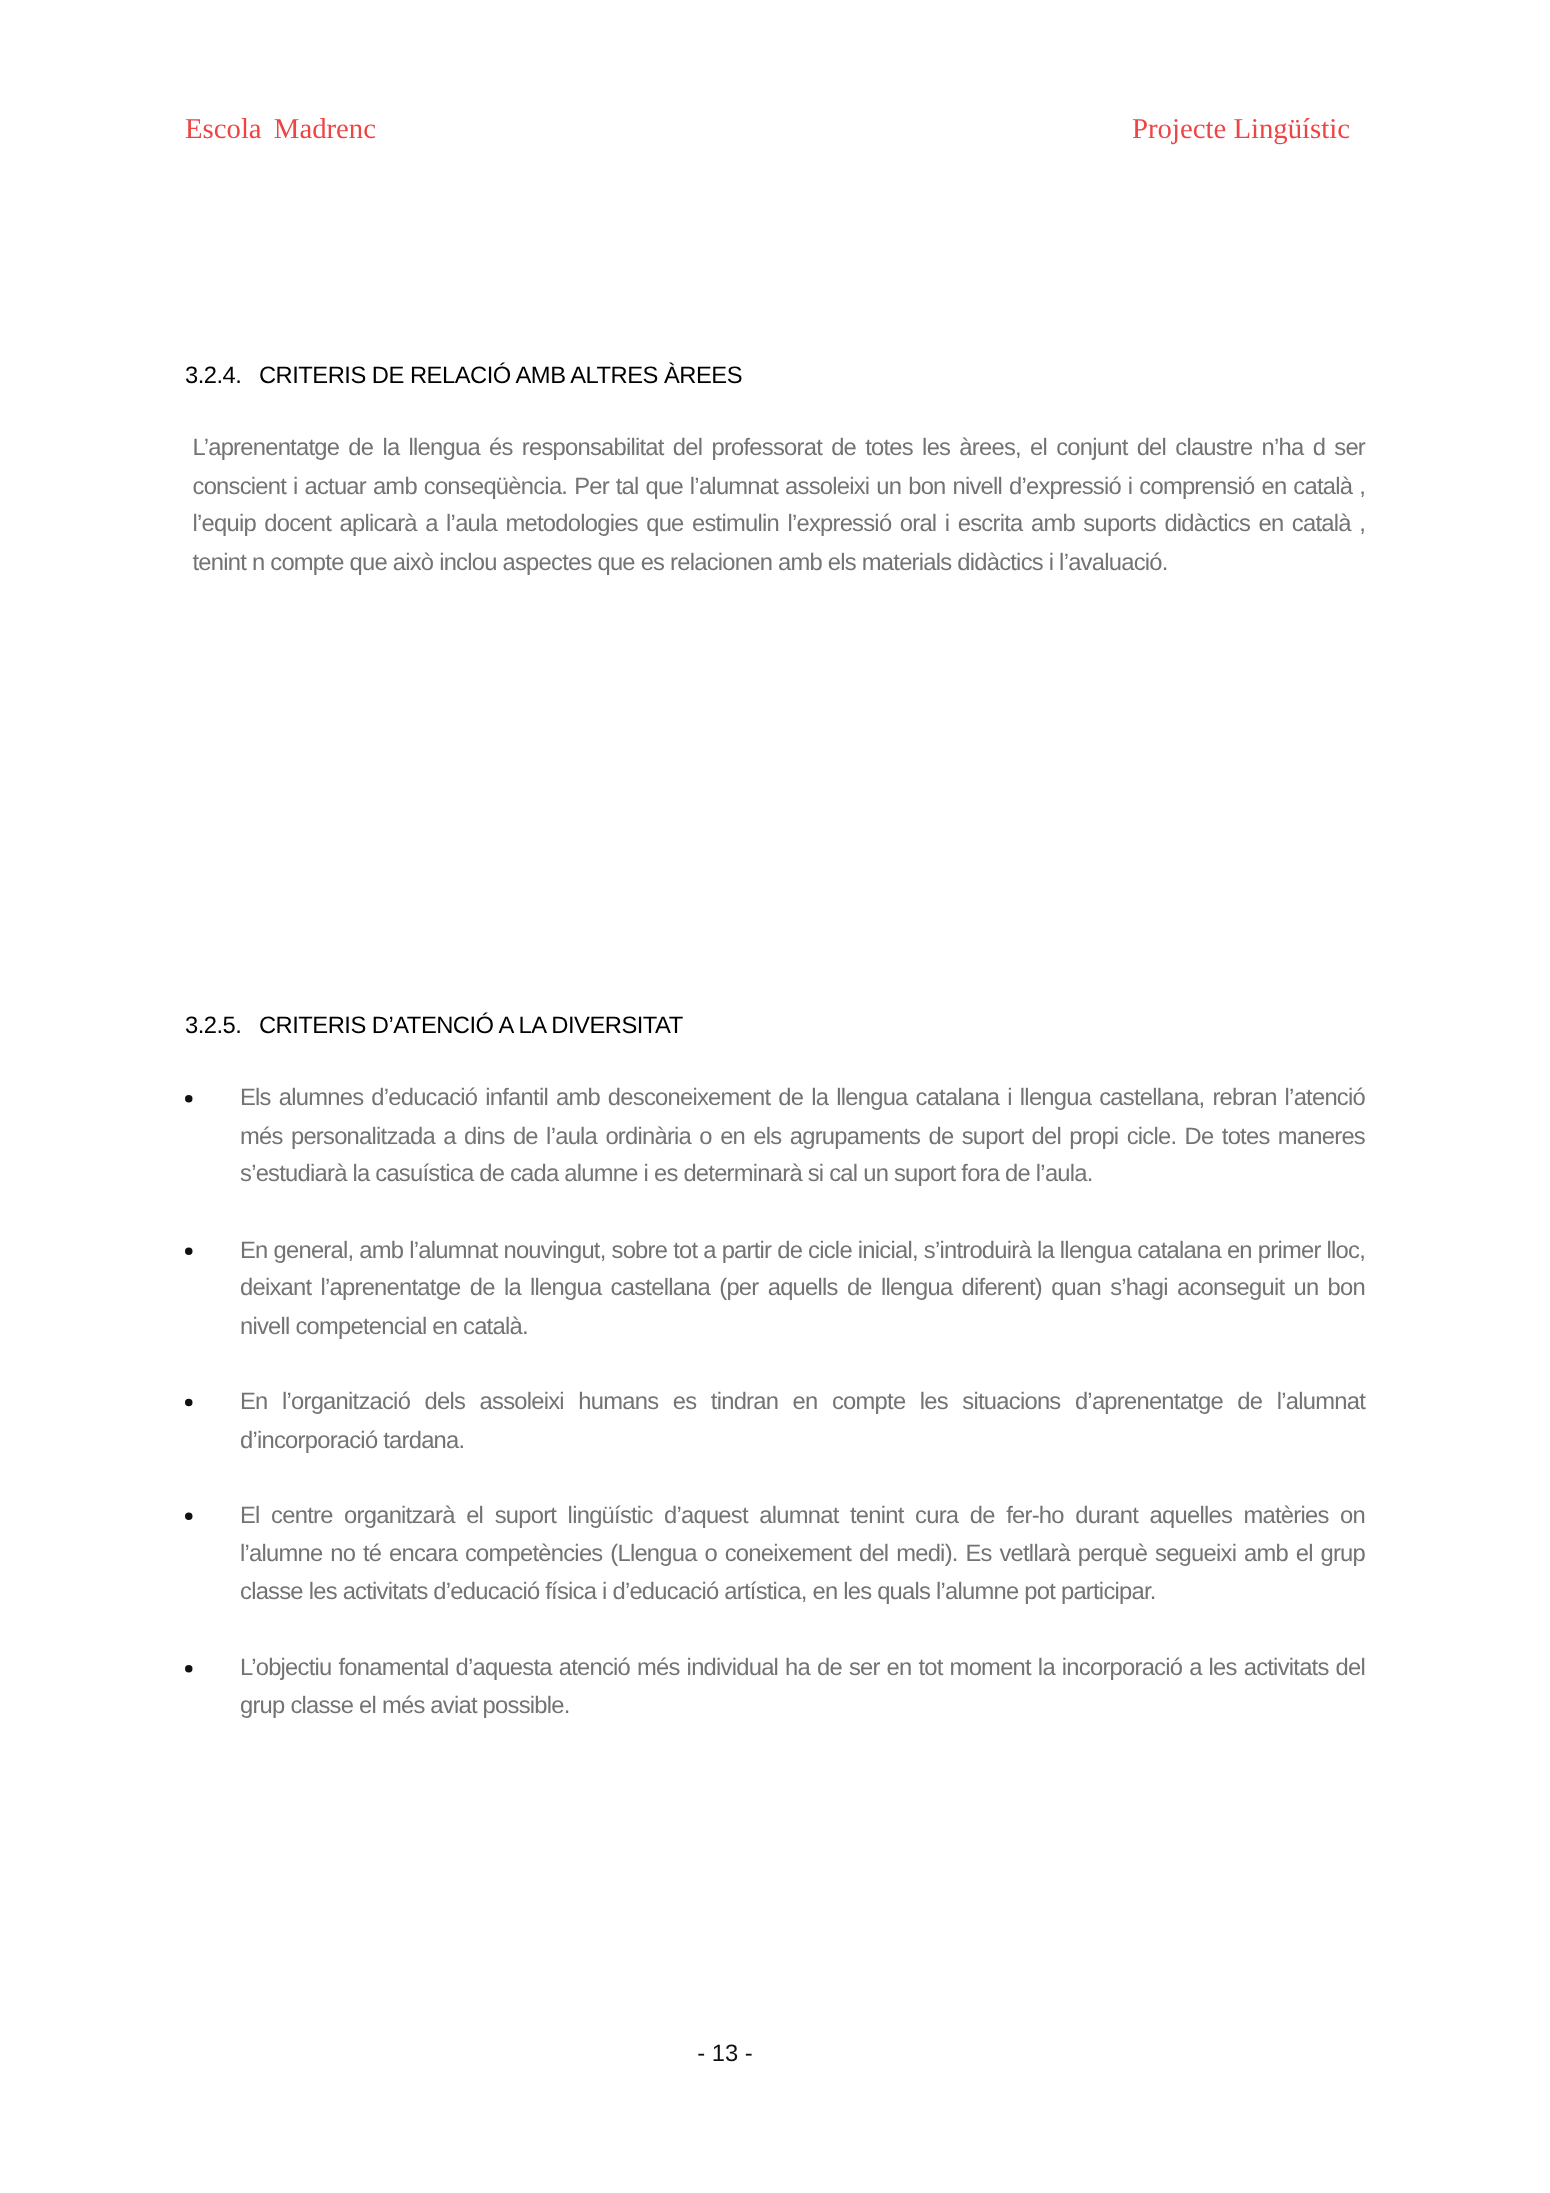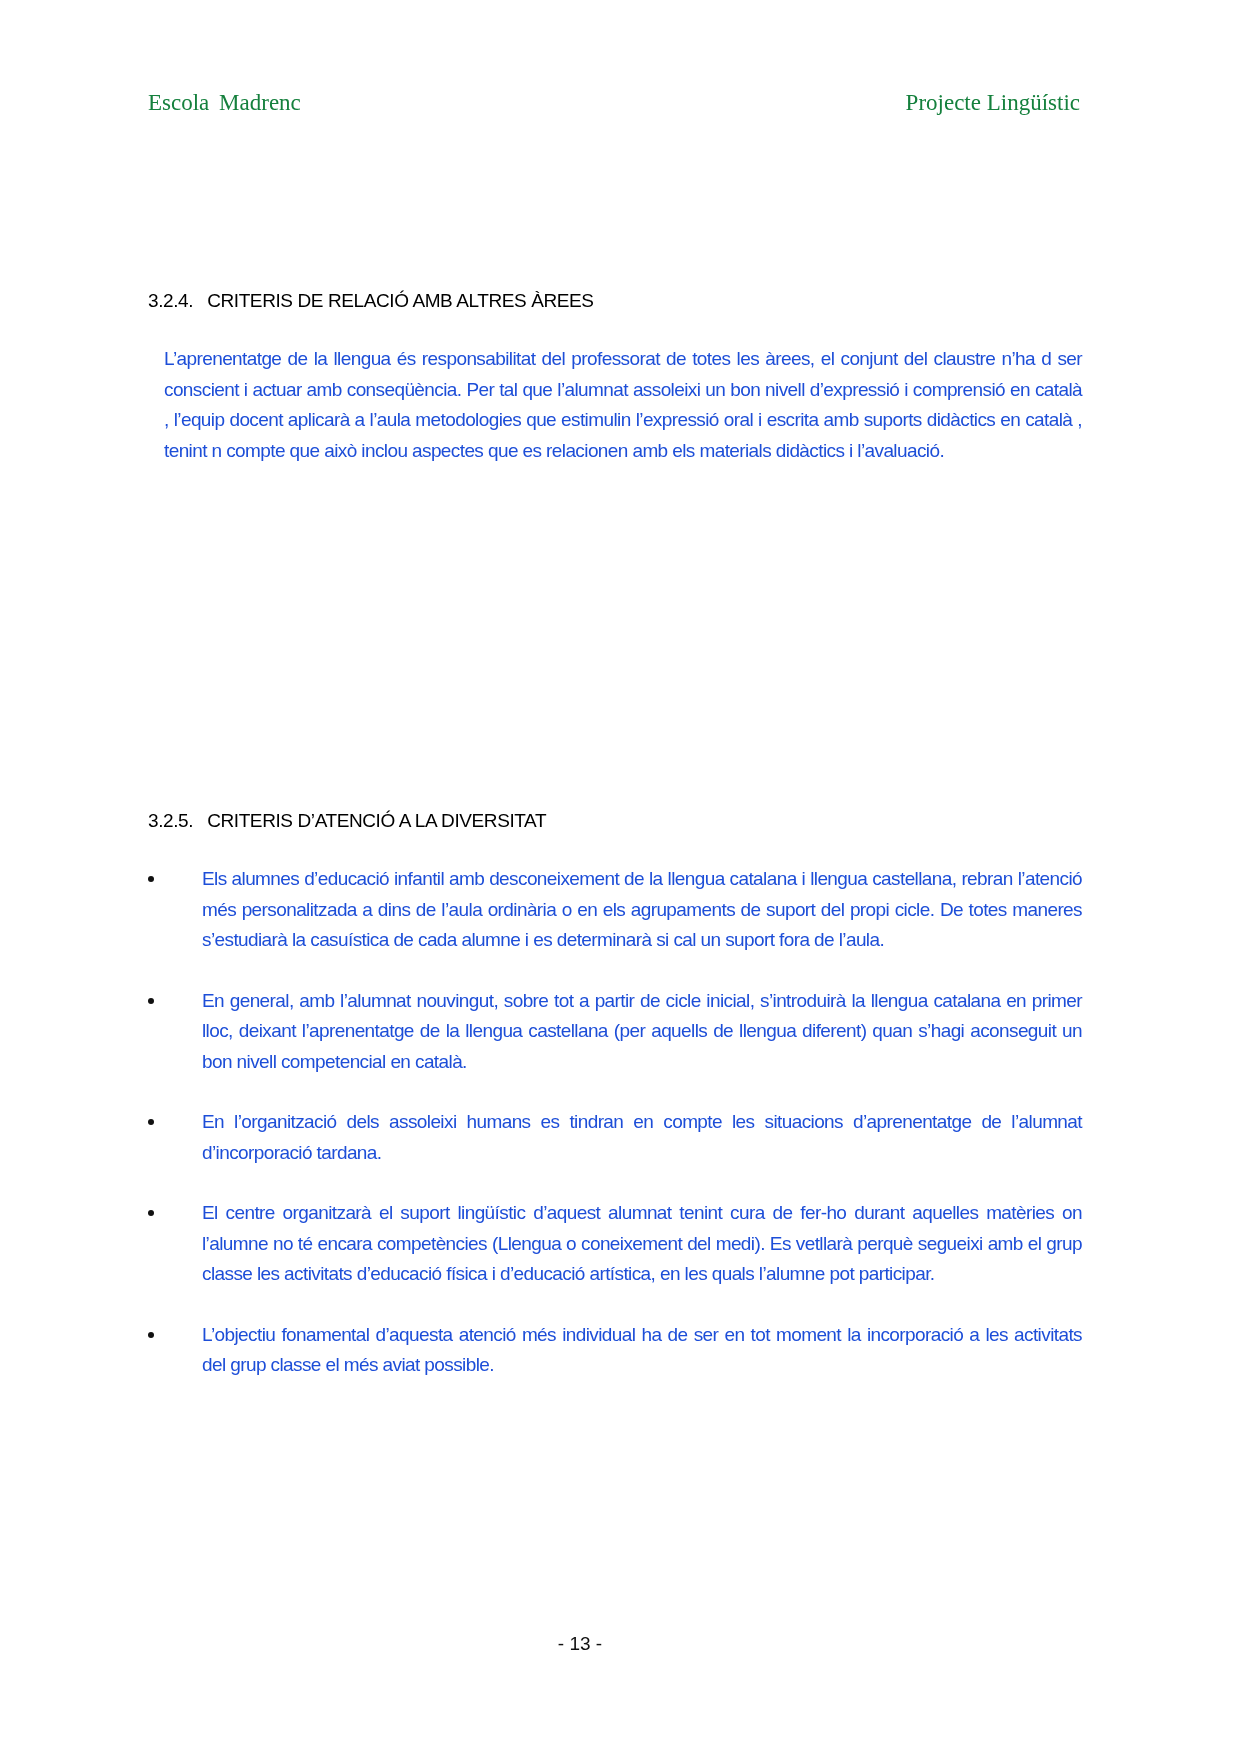--- a/index.html
+++ b/index.html
@@ -11,21 +11,21 @@
       color: #111111;
     }
     .page-header {
       position: absolute;
       top: 90px;
       left: 148px;
       width: 932px;
       height: 30px;
       font-family: "Liberation Serif", serif;
       font-size: 23px;
-      color: #15803d;
+      color: #ef4444;
     }
     .header-left { position: absolute; left: 0; top: 0; word-spacing: 4px; }
     .header-right { position: absolute; right: 0; top: 0; }
 
     .section {
       position: absolute;
       left: 148px;
       width: 950px;
       font-family: "Liberation Sans Narrow", "Liberation Sans", sans-serif;
     }
@@ -38,22 +38,22 @@
       color: #000000;
     }
     .section-title .num { margin-right: 14px; }
 
     .body-text {
       font-family: "Liberation Sans", sans-serif;
       font-size: 19px;
       letter-spacing: -0.6px;
       line-height: 30.5px;
       text-align: justify;
-      color: #1d4ed8;
-      margin: 16px;
+      color: #737373;
+      margin: 6px;
     }
 
     #sec-324 { top: 290px; }
     #sec-324 .body-text { margin-top: 32px; }
 
     #sec-325 { top: 810px; }
     .bullet-list {
       list-style: none;
       margin: 32px 0 0 0;
       padding: 0;

